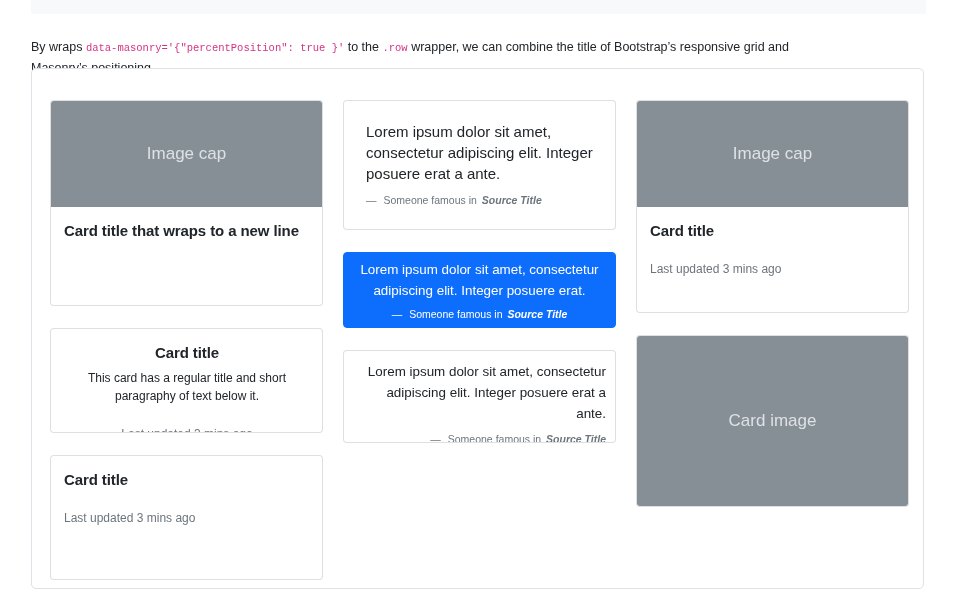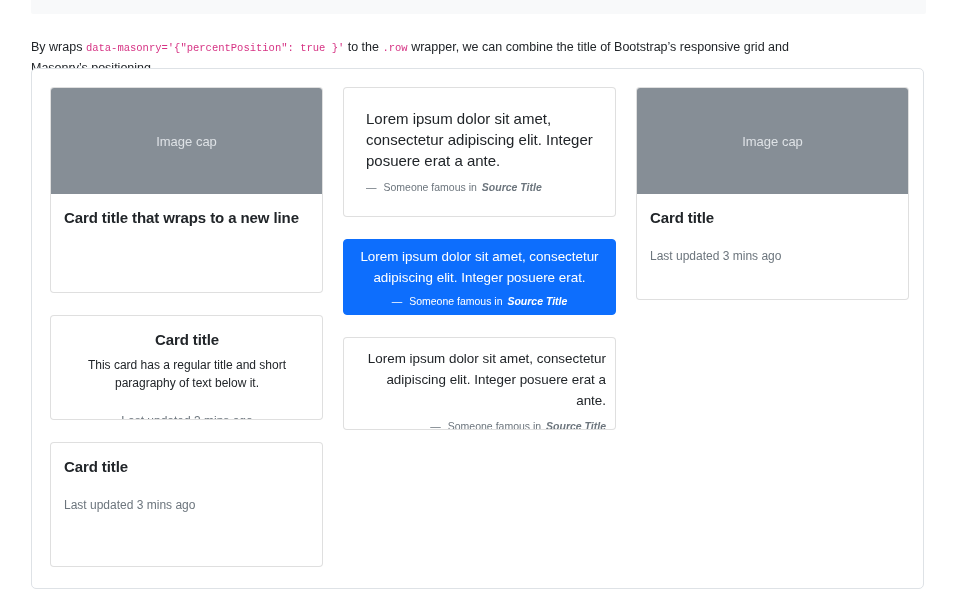--- a/index.html
+++ b/index.html
@@ -24,30 +24,30 @@
     font-family:"Liberation Mono","DejaVu Sans Mono",monospace;
     font-size:10.5px;color:#d63384;
   }
   
   .example{
     position:absolute;left:31px;top:68px;width:893px;height:521px;
     border:1px solid #dee2e6;border-radius:5px;background:#fff;
     box-sizing:border-box;
   }
   .masonry-col{
-    position:absolute;top:18px;width:273px;
+    position:absolute;top:31px;width:273px;
     display:flex;flex-direction:column;gap:22px;
   }
   .col-1{left:18px}.col-2{left:311px}.col-3{left:604px}
   .card{
     background:#fff;border:1px solid rgba(0,0,0,0.125);border-radius:4px;
     overflow:hidden;box-sizing:border-box;flex:none;
   }
   .img-cap{
-    background:#868e96;color:#dee2e6;font-size:13px;
+    background:#868e96;color:#dee2e6;font-size:17px;
     display:flex;align-items:center;justify-content:center;
   }
   .card-body{padding:12px 12px 10px 13px;}
   .card-title{
     font-size:15px;font-weight:700;letter-spacing:-0.1px;
     margin:2px 0 7px 0;line-height:19px;
   }
   .card-text{font-size:12px;line-height:18px;margin:0;}
   .card-updated{font-size:12px;color:#6c757d;margin-top:22px;line-height:14px;}
   .center{text-align:center;}
@@ -136,16 +136,21 @@
     <div class="card" style="height:213px">
       <div class="img-cap" style="height:106px">
         <span>Image cap</span>
       </div>
       <div class="card-body">
         <div class="card-title">Card title</div>
         <div class="card-updated">Last updated 3 mins ago</div>
       </div>
     </div>
 
+    <div class="card" style="height:172px">
+      <div class="img-cap" style="height:100%">
+        <span>Card image</span>
+      </div>
+    </div>
 
   </div>
 
 </div>
 
 </body></html>

